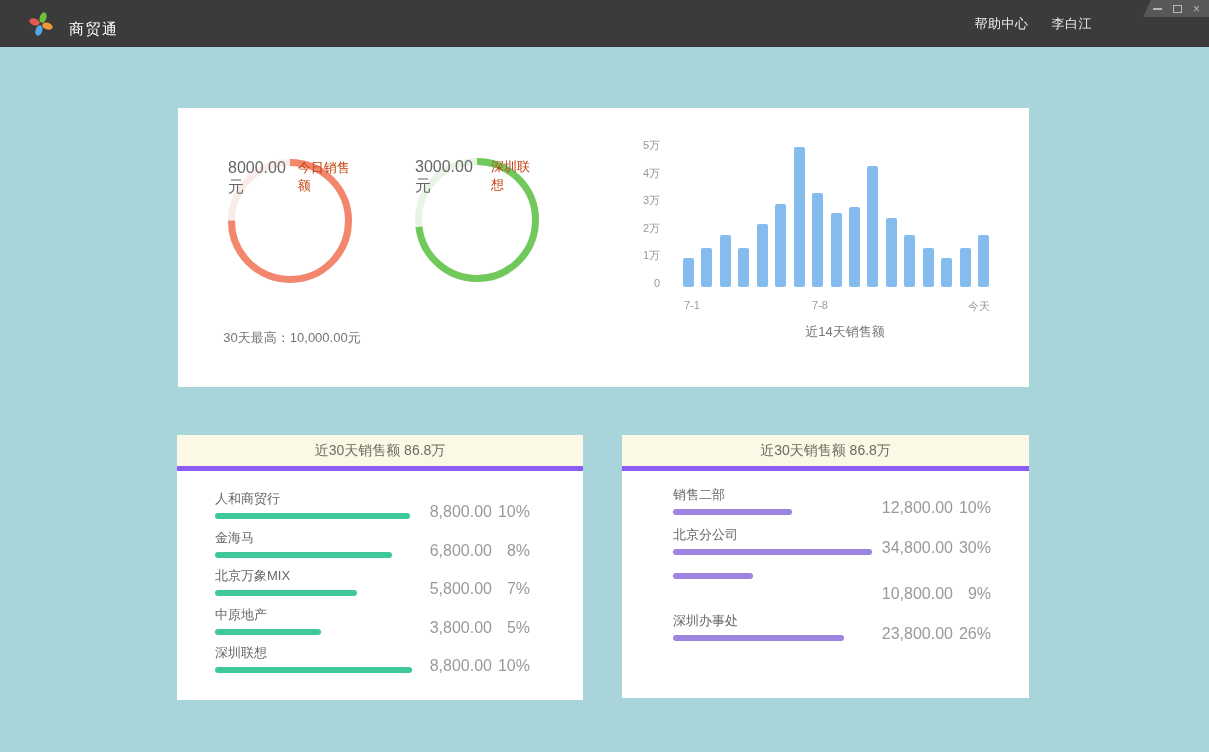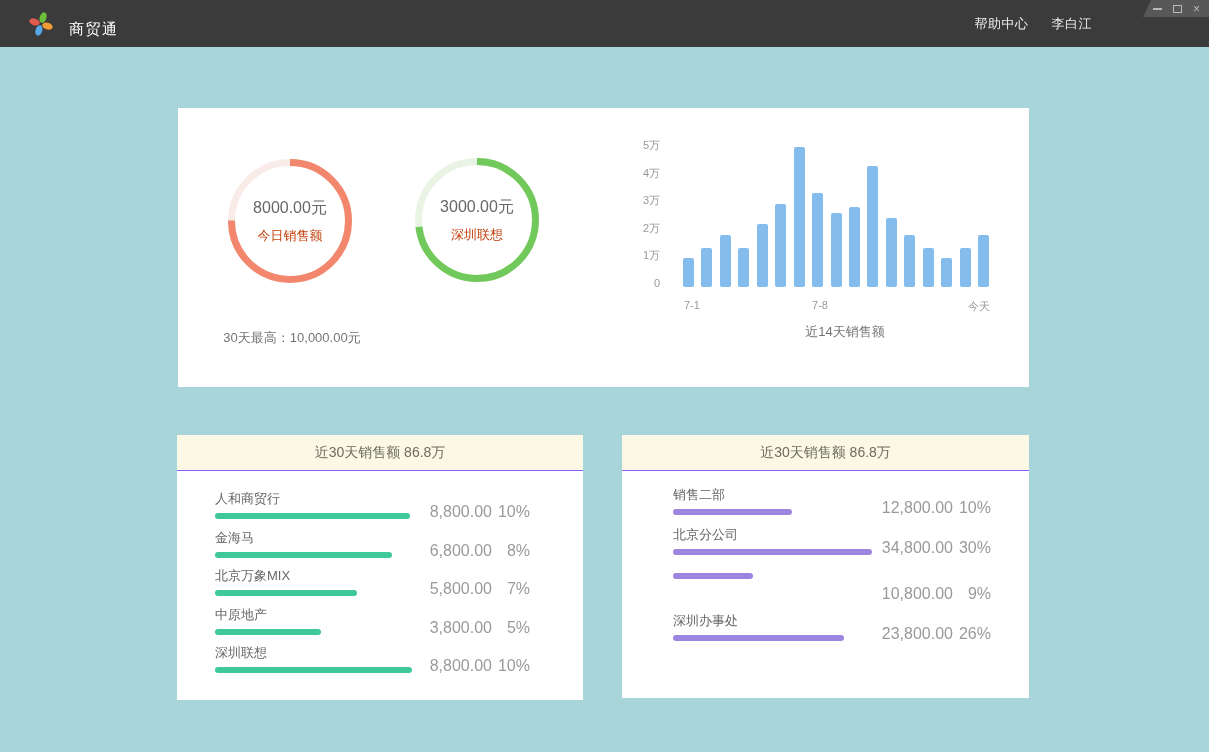--- a/index.html
+++ b/index.html
@@ -32,41 +32,41 @@
   #card-top{left:178px;top:108px;width:851px;height:279px;}
   #card-left{left:177px;top:435px;width:406px;height:265px;}
   #card-right{left:622px;top:435px;width:407px;height:263px;}
 
   
   .donut{position:absolute;width:124px;height:124px;}
   #donut-0{left:50px;top:51px;}
   #donut-1{left:237px;top:50px;}
   .donut svg{position:absolute;left:0;top:0;}
   .donut-text{position:absolute;left:0;top:0;width:124px;height:124px;
-    display:flex;flex-direction:column;align-items:center;justify-content:center;gap:8px;}
+    display:flex;flex-direction:row;align-items:flex-start;justify-content:center;gap:8px;}
   .donut-value{font-size:16px;color:#666666;}
   .donut-label{font-size:13px;color:#c2410c;}
   .donut-footer{position:absolute;top:221px;width:220px;text-align:center;font-size:13px;color:#757575;}
   #footer-0{left:4px;}
   #footer-1{left:186px;}
 
   
   #chart-bars{position:absolute;left:505px;top:33px;width:306px;height:146px;
     display:flex;align-items:flex-end;justify-content:space-between;}
   .vbar{width:11px;border-radius:2px;}
   .ytick{position:absolute;right:369px;width:40px;text-align:right;
     font-size:11px;color:#999999;line-height:14px;}
   .xlabel{position:absolute;top:191px;transform:translateX(-50%);
     font-size:11px;color:#999999;}
   #xl-0{left:514px;} #xl-1{left:642px;} #xl-2{left:801px;}
   .chart-caption{position:absolute;left:567px;top:215px;width:200px;text-align:center;
     font-size:13px;color:#757575;}
 
   
-  .card-header{height:36px;background:#fbf8e6;border-bottom:1px solid #8b5cf6;
+  .card-header{height:36px;background:#fbf8e6;border-bottom:5px solid #8b5cf6;
     display:flex;align-items:center;justify-content:center;
     font-size:14px;color:#6e6c5e;box-sizing:border-box;}
   .rows{position:absolute;top:36px;bottom:0;}
   #left-rows{left:38px;right:53px;padding-top:20px;}
   #right-rows{left:51px;right:38px;padding-top:16px;}
   .lrow{position:relative;}
   #left-rows .lrow{height:38.5px;}
   #right-rows .lrow{height:40px;}
   .lrow-name{font-size:13px;color:#666666;line-height:16px;}
   .lrow-bar{margin-top:6px;height:6px;}

